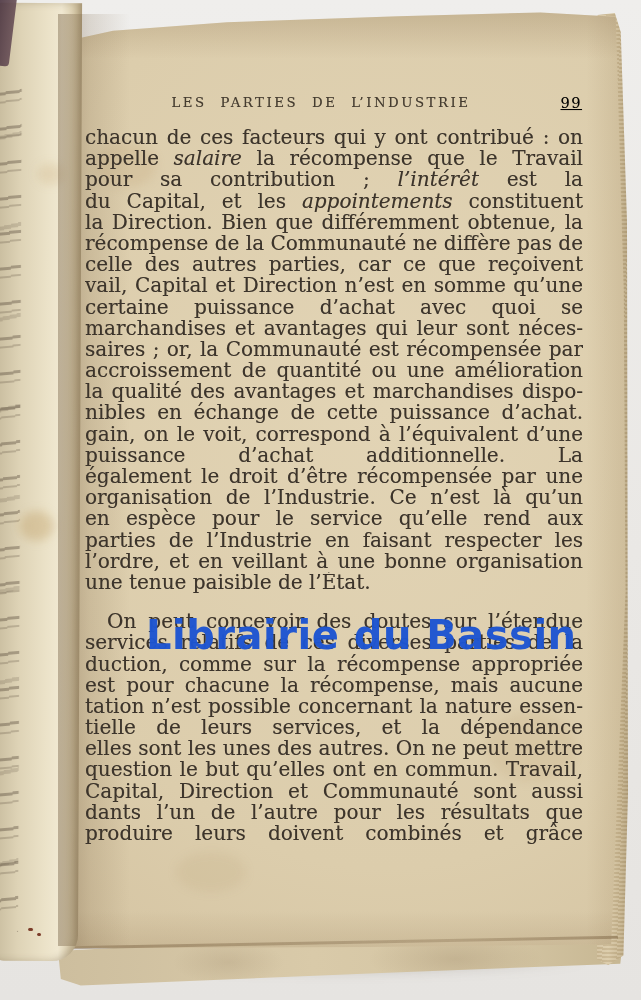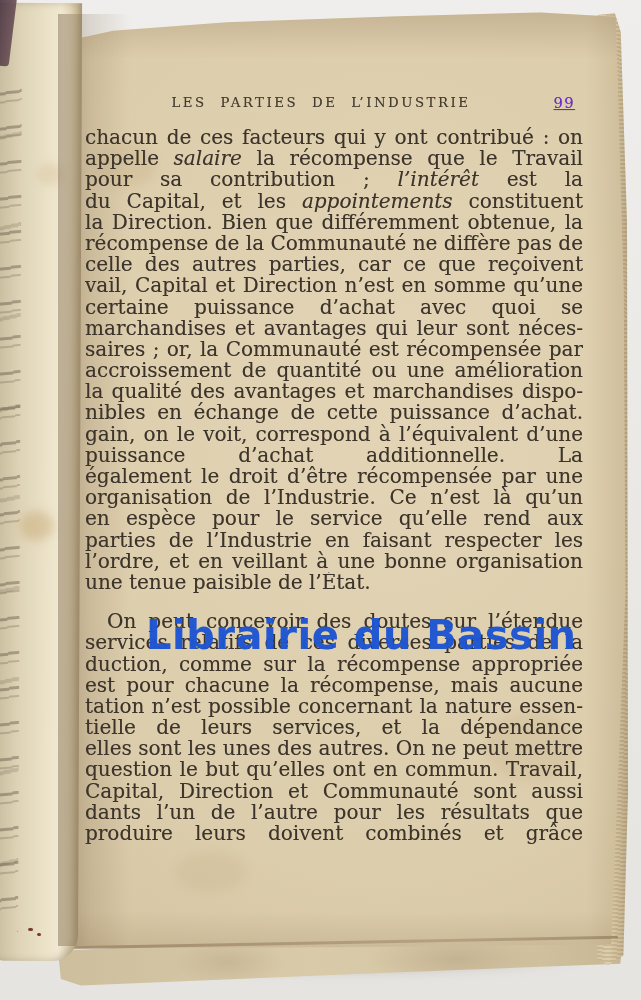--- a/index.html
+++ b/index.html
@@ -60,22 +60,22 @@
     border-radius:4px;opacity:.92;}
   .gutter-shadow{position:absolute;left:58px;top:14px;width:72px;height:932px;
     background:linear-gradient(90deg,rgba(108,86,58,.40),rgba(125,103,72,.18) 45%,rgba(0,0,0,0) 100%);
     pointer-events:none;}
   
   .content{position:absolute;left:85px;top:95px;width:498px;color:#3c342b;}
   .header{position:relative;height:16px;}
   .title{position:absolute;left:50%;top:0;transform:translateX(calc(-50% - 13px));
     font-size:13.2px;letter-spacing:2.6px;word-spacing:7px;white-space:nowrap;
     color:#453c30;text-shadow:.2px .2px 0 rgba(58,50,40,.45);}
-  .pnum{position:absolute;right:8px;top:0;font-size:14.5px;letter-spacing:1.5px;
-    color:#6d28d9;text-shadow:.2px .2px 0 rgba(58,50,40,.45);text-decoration:underline;}
+  .pnum{position:absolute;right:1px;top:0;font-size:14.5px;letter-spacing:1.5px;
+    color:#000000;text-shadow:.2px .2px 0 rgba(58,50,40,.45);text-decoration:underline;}
   .body{margin-top:16px;font-size:20px;
     text-shadow:.2px .2px 0 rgba(55,47,38,.38);}
   .para+.para{margin-top:18px;}
   .line{height:21.2px;line-height:21.2px;text-align:justify;text-align-last:justify;
     overflow:hidden;}
   .line.noj{text-align-last:left;}
   .line.ind{text-indent:22px;}
   .it{font-style:italic;}
   .watermark{position:absolute;left:146px;top:609px;
     font-family:"DejaVu Sans", sans-serif;font-size:40px;font-weight:700;

